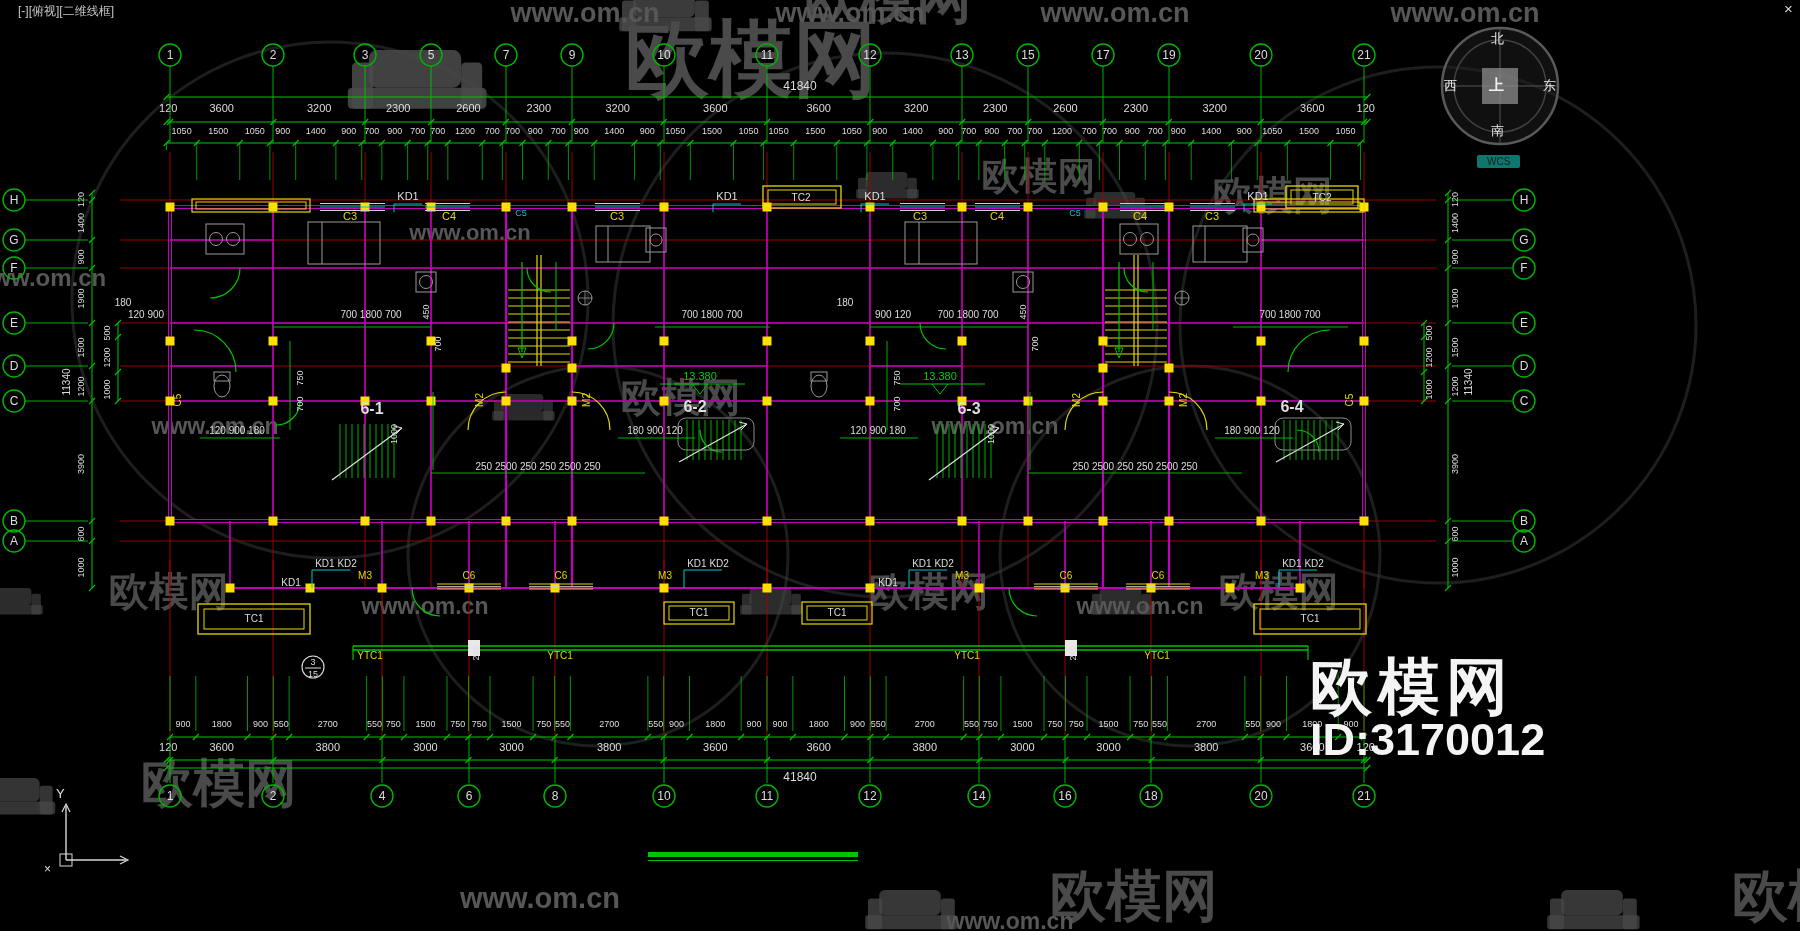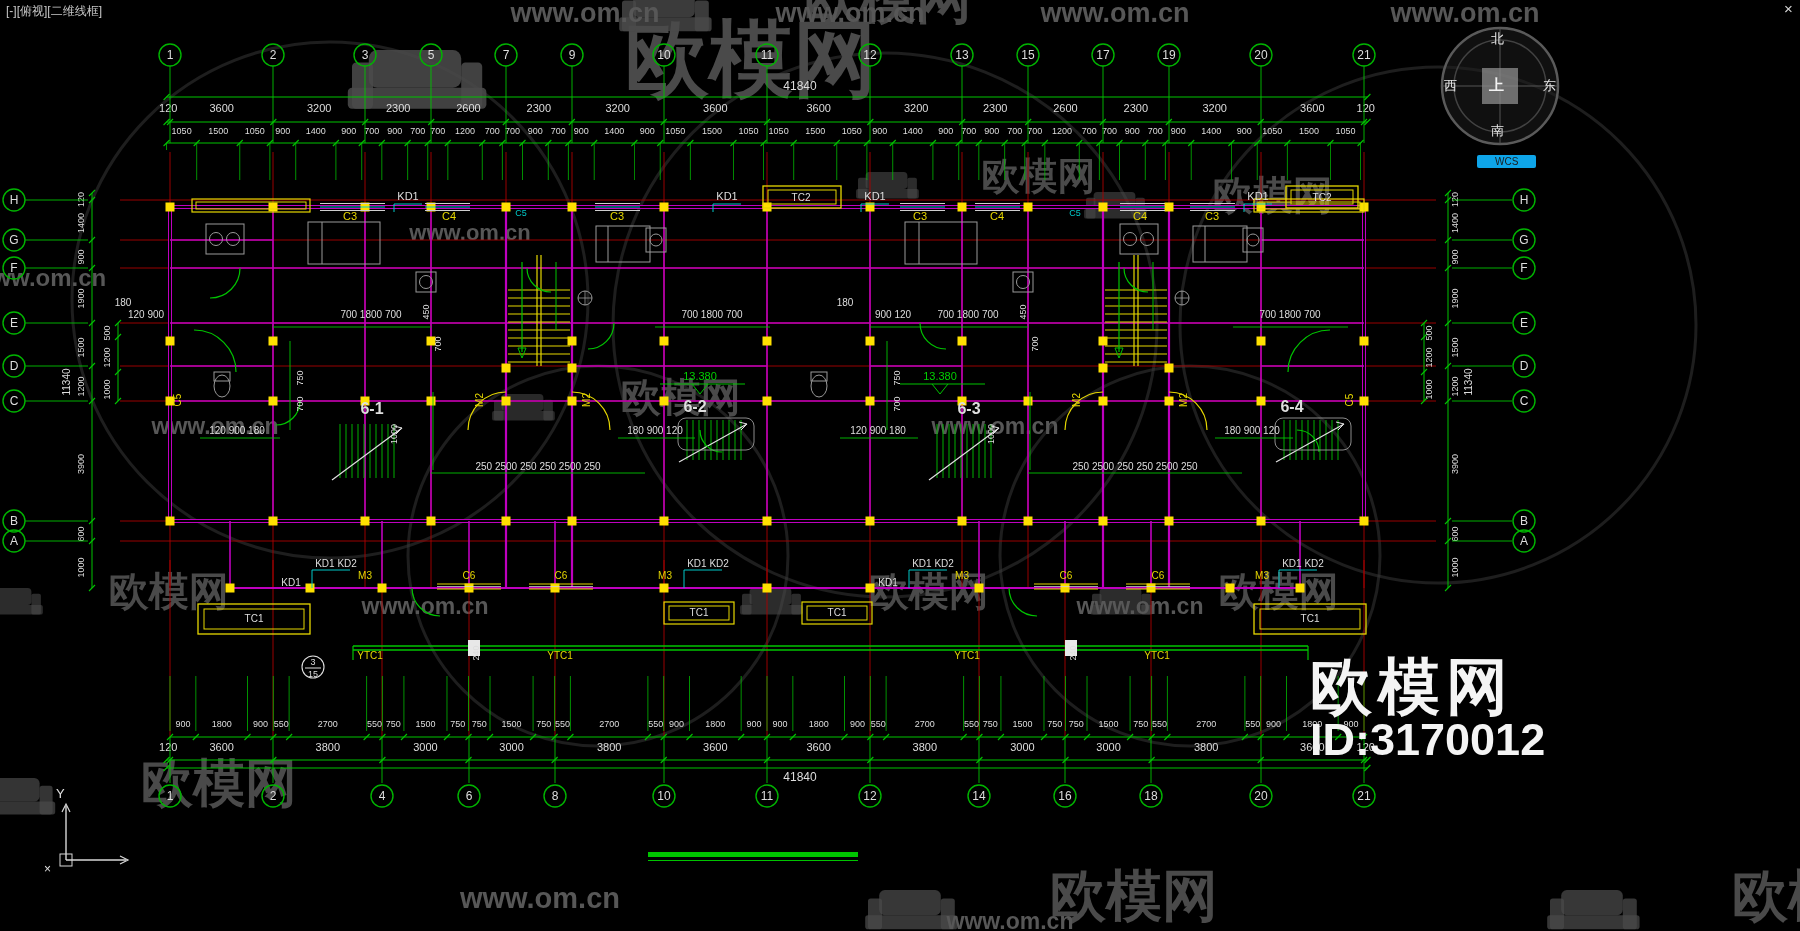--- a/index.html
+++ b/index.html
@@ -1,30 +1,30 @@
 <!DOCTYPE html>
 <html><head>
 <meta charset="utf-8">
 <style>
   html,body{margin:0;padding:0;background:#000;}
   #stage{position:relative;width:1800px;height:931px;background:#000;overflow:hidden;
          font-family:"Liberation Sans",sans-serif;}
   #cad{position:absolute;left:0;top:0;}
   svg text{font-family:"Liberation Sans","DejaVu Sans",sans-serif;}
   .abs{position:absolute;white-space:nowrap;}
-  .vp-label{left:6px;top:3px;color:#c8c8c8;font-size:12px;}
+  .vp-label{left:18px;top:3px;color:#c8c8c8;font-size:12px;}
   .close-x{left:1784px;top:0px;color:#d8d8d8;font-size:15px;cursor:pointer;}
   .cmp{color:#e8e8e8;font-size:13px;}
   .cmp-n{left:1491px;top:30px;}
   .cmp-w{left:1444px;top:77px;}
   .cmp-e{left:1543px;top:77px;}
   .cmp-s{left:1491px;top:122px;}
   .cmp-c{left:1489px;top:76px;color:#f2f2f2;font-size:15px;font-weight:bold;}
-  .wcs{left:1477px;top:155px;background:#0ea5e9;color:#1c1c1c;font-size:10px;
-       padding:1px 18px;border-radius:2px;}
+  .wcs{left:1477px;top:155px;background:#0f766e;color:#1c1c1c;font-size:10px;
+       padding:1px 10px;border-radius:2px;}
   .title-blk{left:618px;top:812px;width:270px;text-align:center;color:#f0f0f0;
              font-size:29px;font-weight:bold;letter-spacing:2px;}
   .brand-big{left:1310px;top:645px;color:#f4f4f4;font-size:62px;font-weight:bold;letter-spacing:6px;}
   .brand-id{left:1310px;top:714px;color:#f4f4f4;font-size:45px;font-weight:bold;}
   .ucs-y{left:56px;top:786px;color:#e0e0e0;font-size:13px;}
   .ucs-x{left:44px;top:862px;color:#e0e0e0;font-size:12px;}
 </style>
 </head>
 <body>
 <div id="stage">

